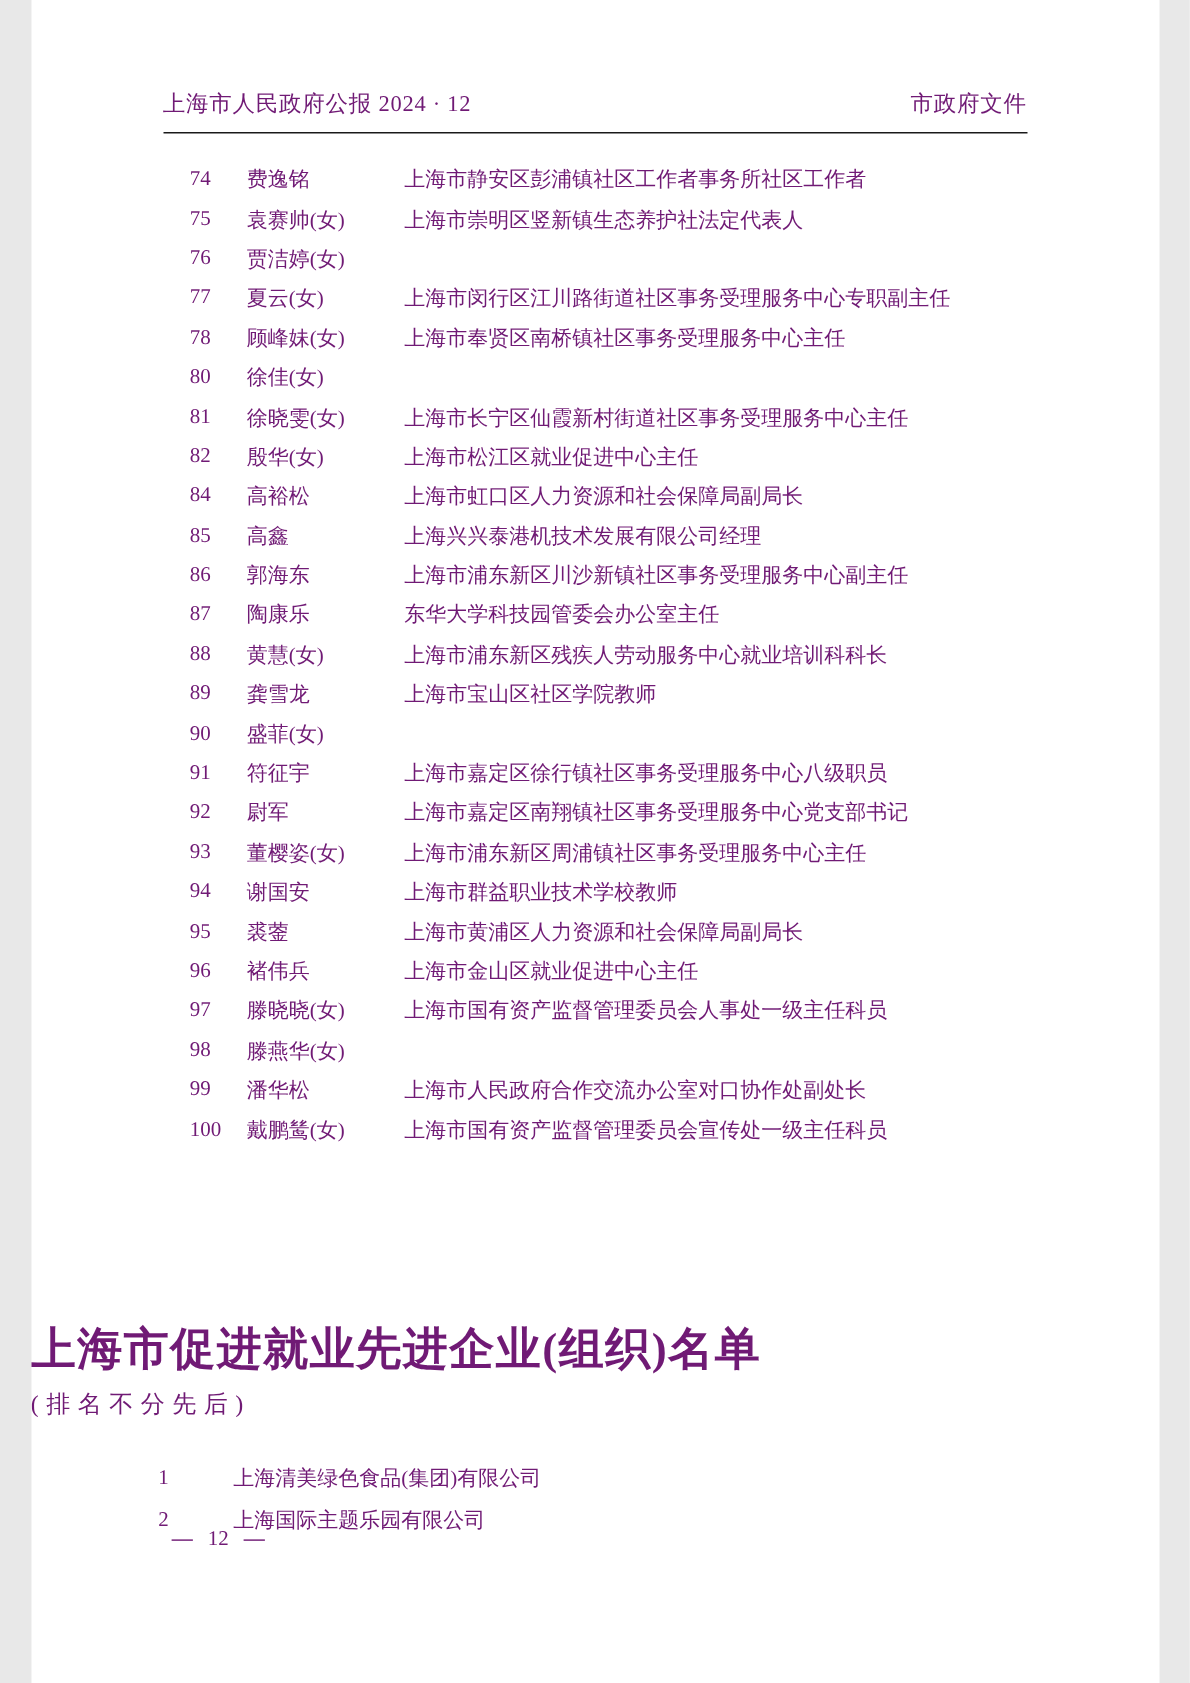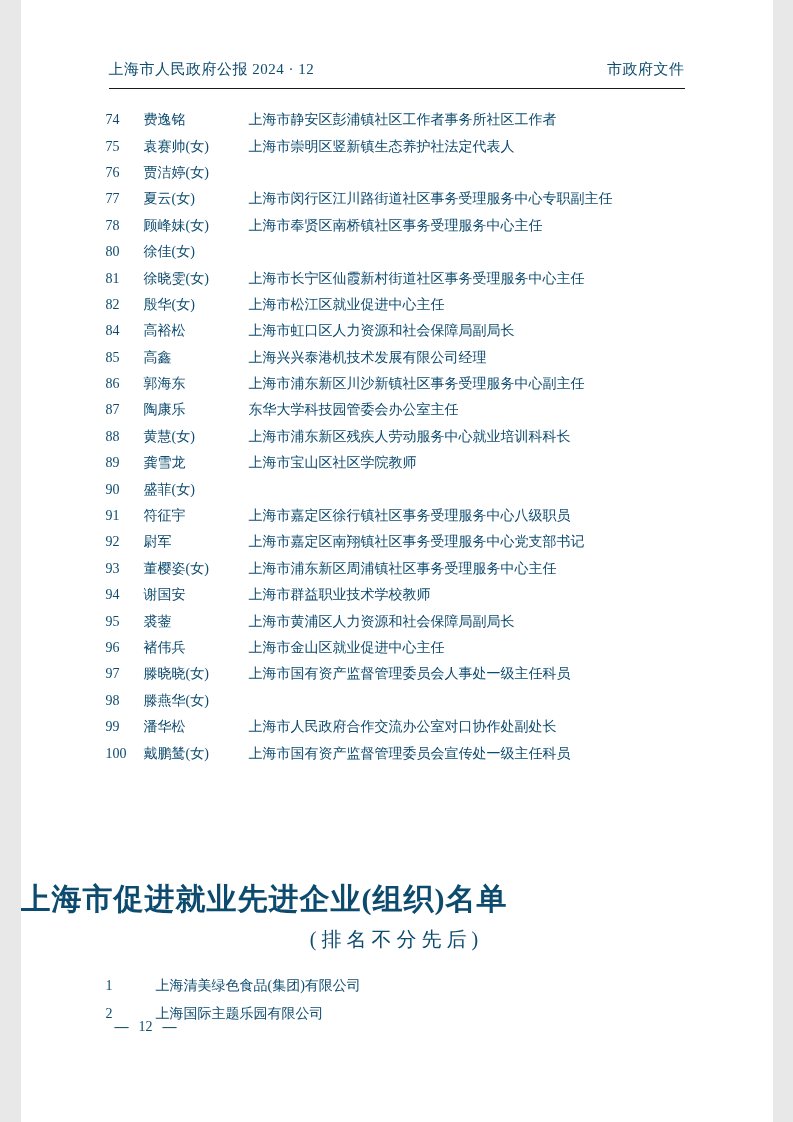--- a/index.html
+++ b/index.html
@@ -3,21 +3,21 @@
 <meta charset="utf-8">
 <style>
   html, body { margin: 0; padding: 0; background: #e8e8e8; }
   .page {
     position: relative;
     width: 752px;
     height: 1122px;
     margin: 0 auto;
     background: #ffffff;
     font-family: "Liberation Serif", "DejaVu Serif", serif;
-    color: #0c4a6e;
+    color: #701a75;
     overflow: hidden;
   }
   
   .running-head {
     position: absolute;
     left: 88px;
     right: 88px;
     top: 60px;
     display: flex;
     justify-content: space-between;
@@ -40,38 +40,39 @@
     right: 55px;
     top: 107px;
   }
   .honoree-row {
     display: grid;
     grid-template-columns: 38px 105px 1fr;
     height: 26.4px;
     align-items: center;
     font-size: 14px;
     white-space: nowrap;
+    margin-left: 21px;
   }
   
   .section-title {
     position: absolute;
     left: 0;
     right: 0;
     top: 879px;
     font-size: 30px;
     font-weight: bold;
     letter-spacing: 1px;
   }
   .section-subtitle {
     position: absolute;
     left: 0;
     right: 0;
     top: 926px;
-    text-align: center;
-    font-size: 20px;
+    text-align: left;
+    font-size: 16px;
     letter-spacing: 5px;
   }
   
   .org-list {
     position: absolute;
     left: 85px;
     right: 55px;
     top: 972px;
   }
   .org-row {

